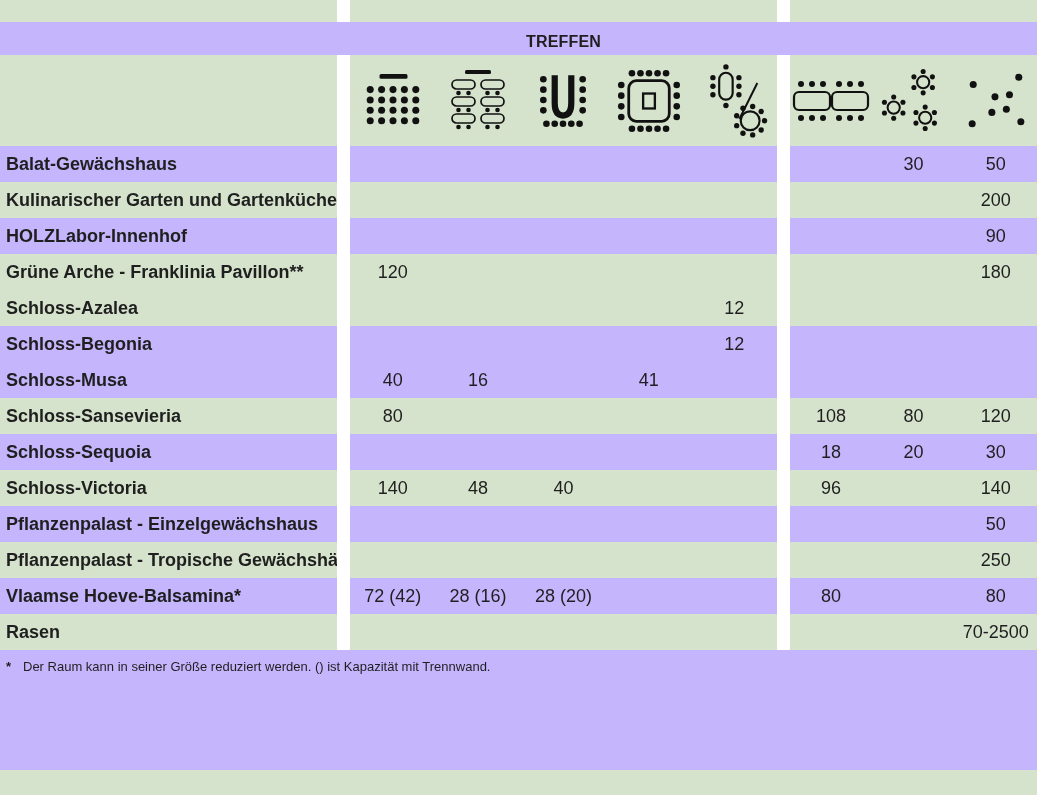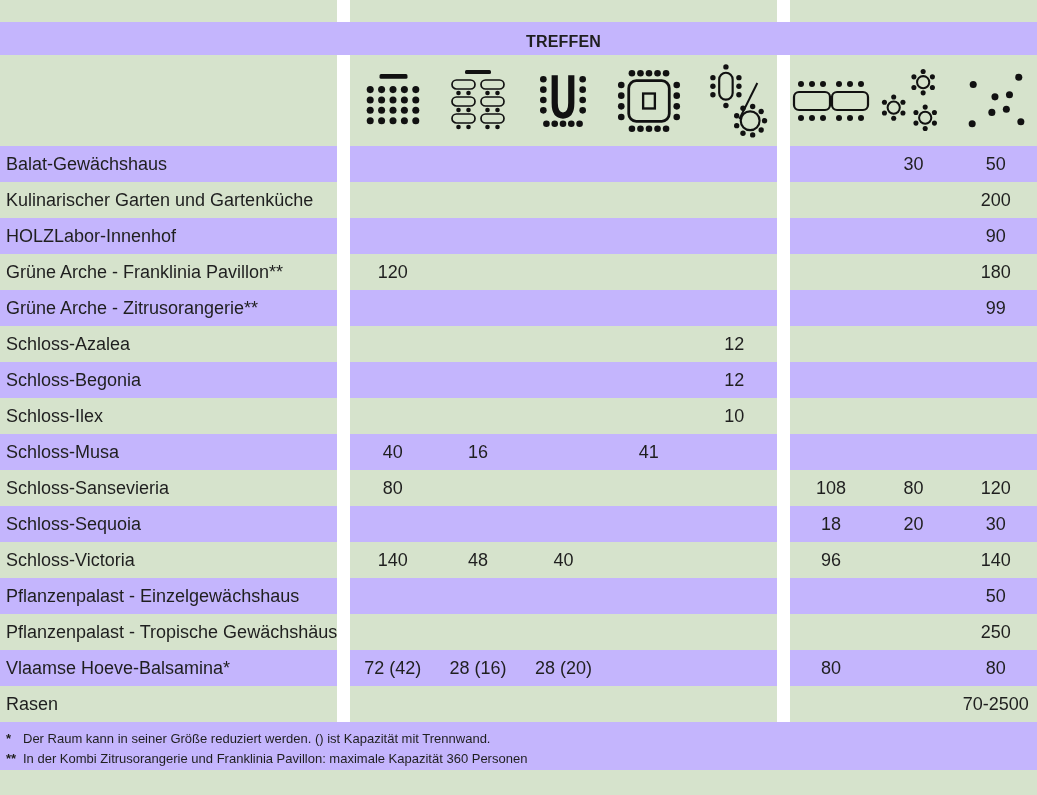--- a/index.html
+++ b/index.html
@@ -27,21 +27,21 @@
   
   .icon-row{height:91px;}
   .icon-row .c{background:var(--green);display:flex;align-items:center;justify-content:center;}
   .icon-row svg{display:block;}
   .ic{fill:#111;stroke:none;}
   .ol{fill:none;stroke:#111;}
 
   
   .row{height:36px;}
   .row .c{line-height:36px;font-size:18px;}
-  .row .name{padding-left:6px;white-space:nowrap;overflow:visible;}
+  .row .name{padding-left:6px;white-space:nowrap;overflow:visible;font-weight:bold;}
   .row .val{text-align:center;}
   .row.shaded .c{background:var(--green);}
   .g{background:#fff;}
 
   
   .footnotes{height:41px;padding:7px 0 0 6px;font-size:13px;line-height:20px;}
   .footnotes .marker{font-weight:bold;display:inline-block;min-width:17px;}
 </style>
 </head>
 <body>
@@ -317,33 +317,20 @@
         <div class="c val">120</div>
         <div class="c val"></div>
         <div class="c val"></div>
         <div class="c val"></div>
         <div class="c val"></div>
         <div class="g"></div>
         <div class="c val"></div>
         <div class="c val"></div>
         <div class="c val">180</div>
       </div>
-      <div class="rowgrid row">
-        <div class="c name">Grüne Arche -  Zitrusorangerie**</div>
-        <div class="g"></div>
-        <div class="c val"></div>
-        <div class="c val"></div>
-        <div class="c val"></div>
-        <div class="c val"></div>
-        <div class="c val"></div>
-        <div class="g"></div>
-        <div class="c val"></div>
-        <div class="c val"></div>
-        <div class="c val">99</div>
-      </div>
       <div class="rowgrid row shaded">
         <div class="c name">Schloss-Azalea</div>
         <div class="g"></div>
         <div class="c val"></div>
         <div class="c val"></div>
         <div class="c val"></div>
         <div class="c val"></div>
         <div class="c val">12</div>
         <div class="g"></div>
         <div class="c val"></div>
@@ -351,33 +338,20 @@
         <div class="c val"></div>
       </div>
       <div class="rowgrid row">
         <div class="c name">Schloss-Begonia</div>
         <div class="g"></div>
         <div class="c val"></div>
         <div class="c val"></div>
         <div class="c val"></div>
         <div class="c val"></div>
         <div class="c val">12</div>
-        <div class="g"></div>
-        <div class="c val"></div>
-        <div class="c val"></div>
-        <div class="c val"></div>
-      </div>
-      <div class="rowgrid row shaded">
-        <div class="c name">Schloss-Ilex</div>
-        <div class="g"></div>
-        <div class="c val"></div>
-        <div class="c val"></div>
-        <div class="c val"></div>
-        <div class="c val"></div>
-        <div class="c val">10</div>
         <div class="g"></div>
         <div class="c val"></div>
         <div class="c val"></div>
         <div class="c val"></div>
       </div>
       <div class="rowgrid row">
         <div class="c name">Schloss-Musa</div>
         <div class="g"></div>
         <div class="c val">40</div>
         <div class="c val">16</div>
@@ -477,18 +451,17 @@
         <div class="c val"></div>
         <div class="g"></div>
         <div class="c val"></div>
         <div class="c val"></div>
         <div class="c val">70-2500</div>
       </div>
     </div>
 
   <div class="footnotes">
     <div><span class="marker">*</span><span>Der Raum kann in seiner Größe reduziert werden.  () ist Kapazität mit Trennwand.</span></div>
-    <div><span class="marker">**</span><span>In der Kombi Zitrusorangerie und Franklinia Pavillon: maximale Kapazität 360 Personen</span></div>
   </div>
 
   <div class="bottombar"></div>
 
 </div>
 
 </body></html>

